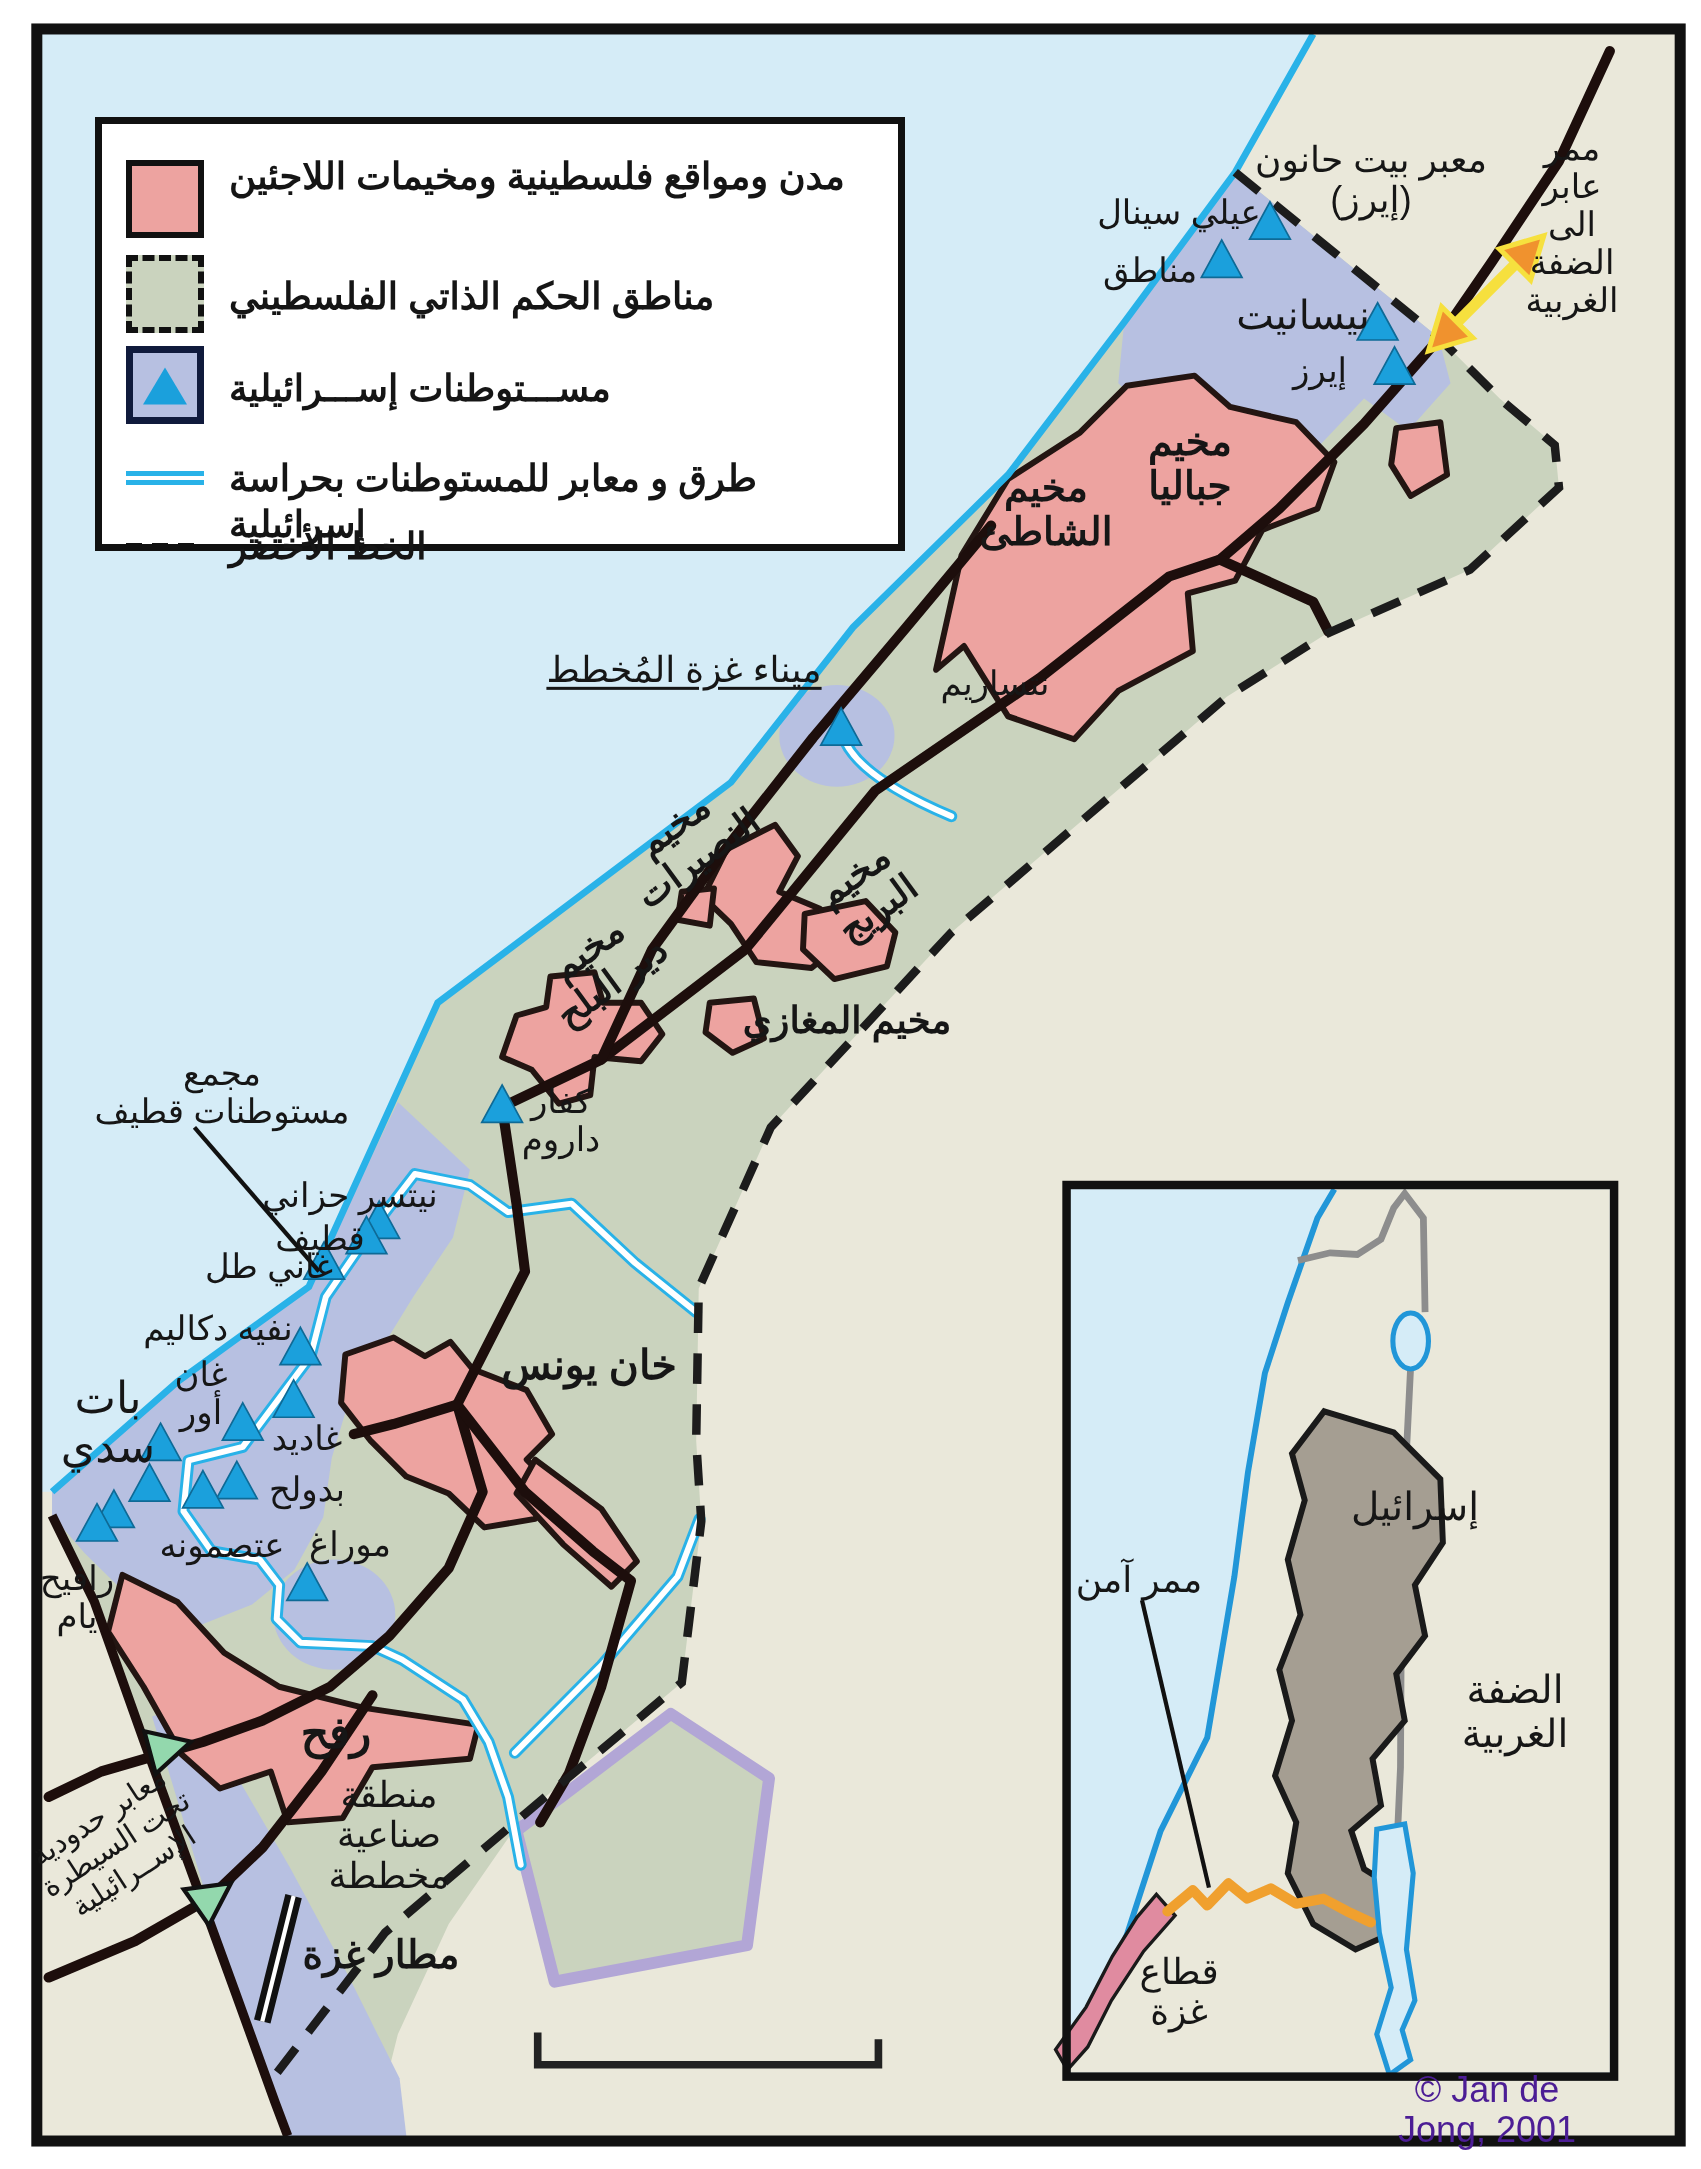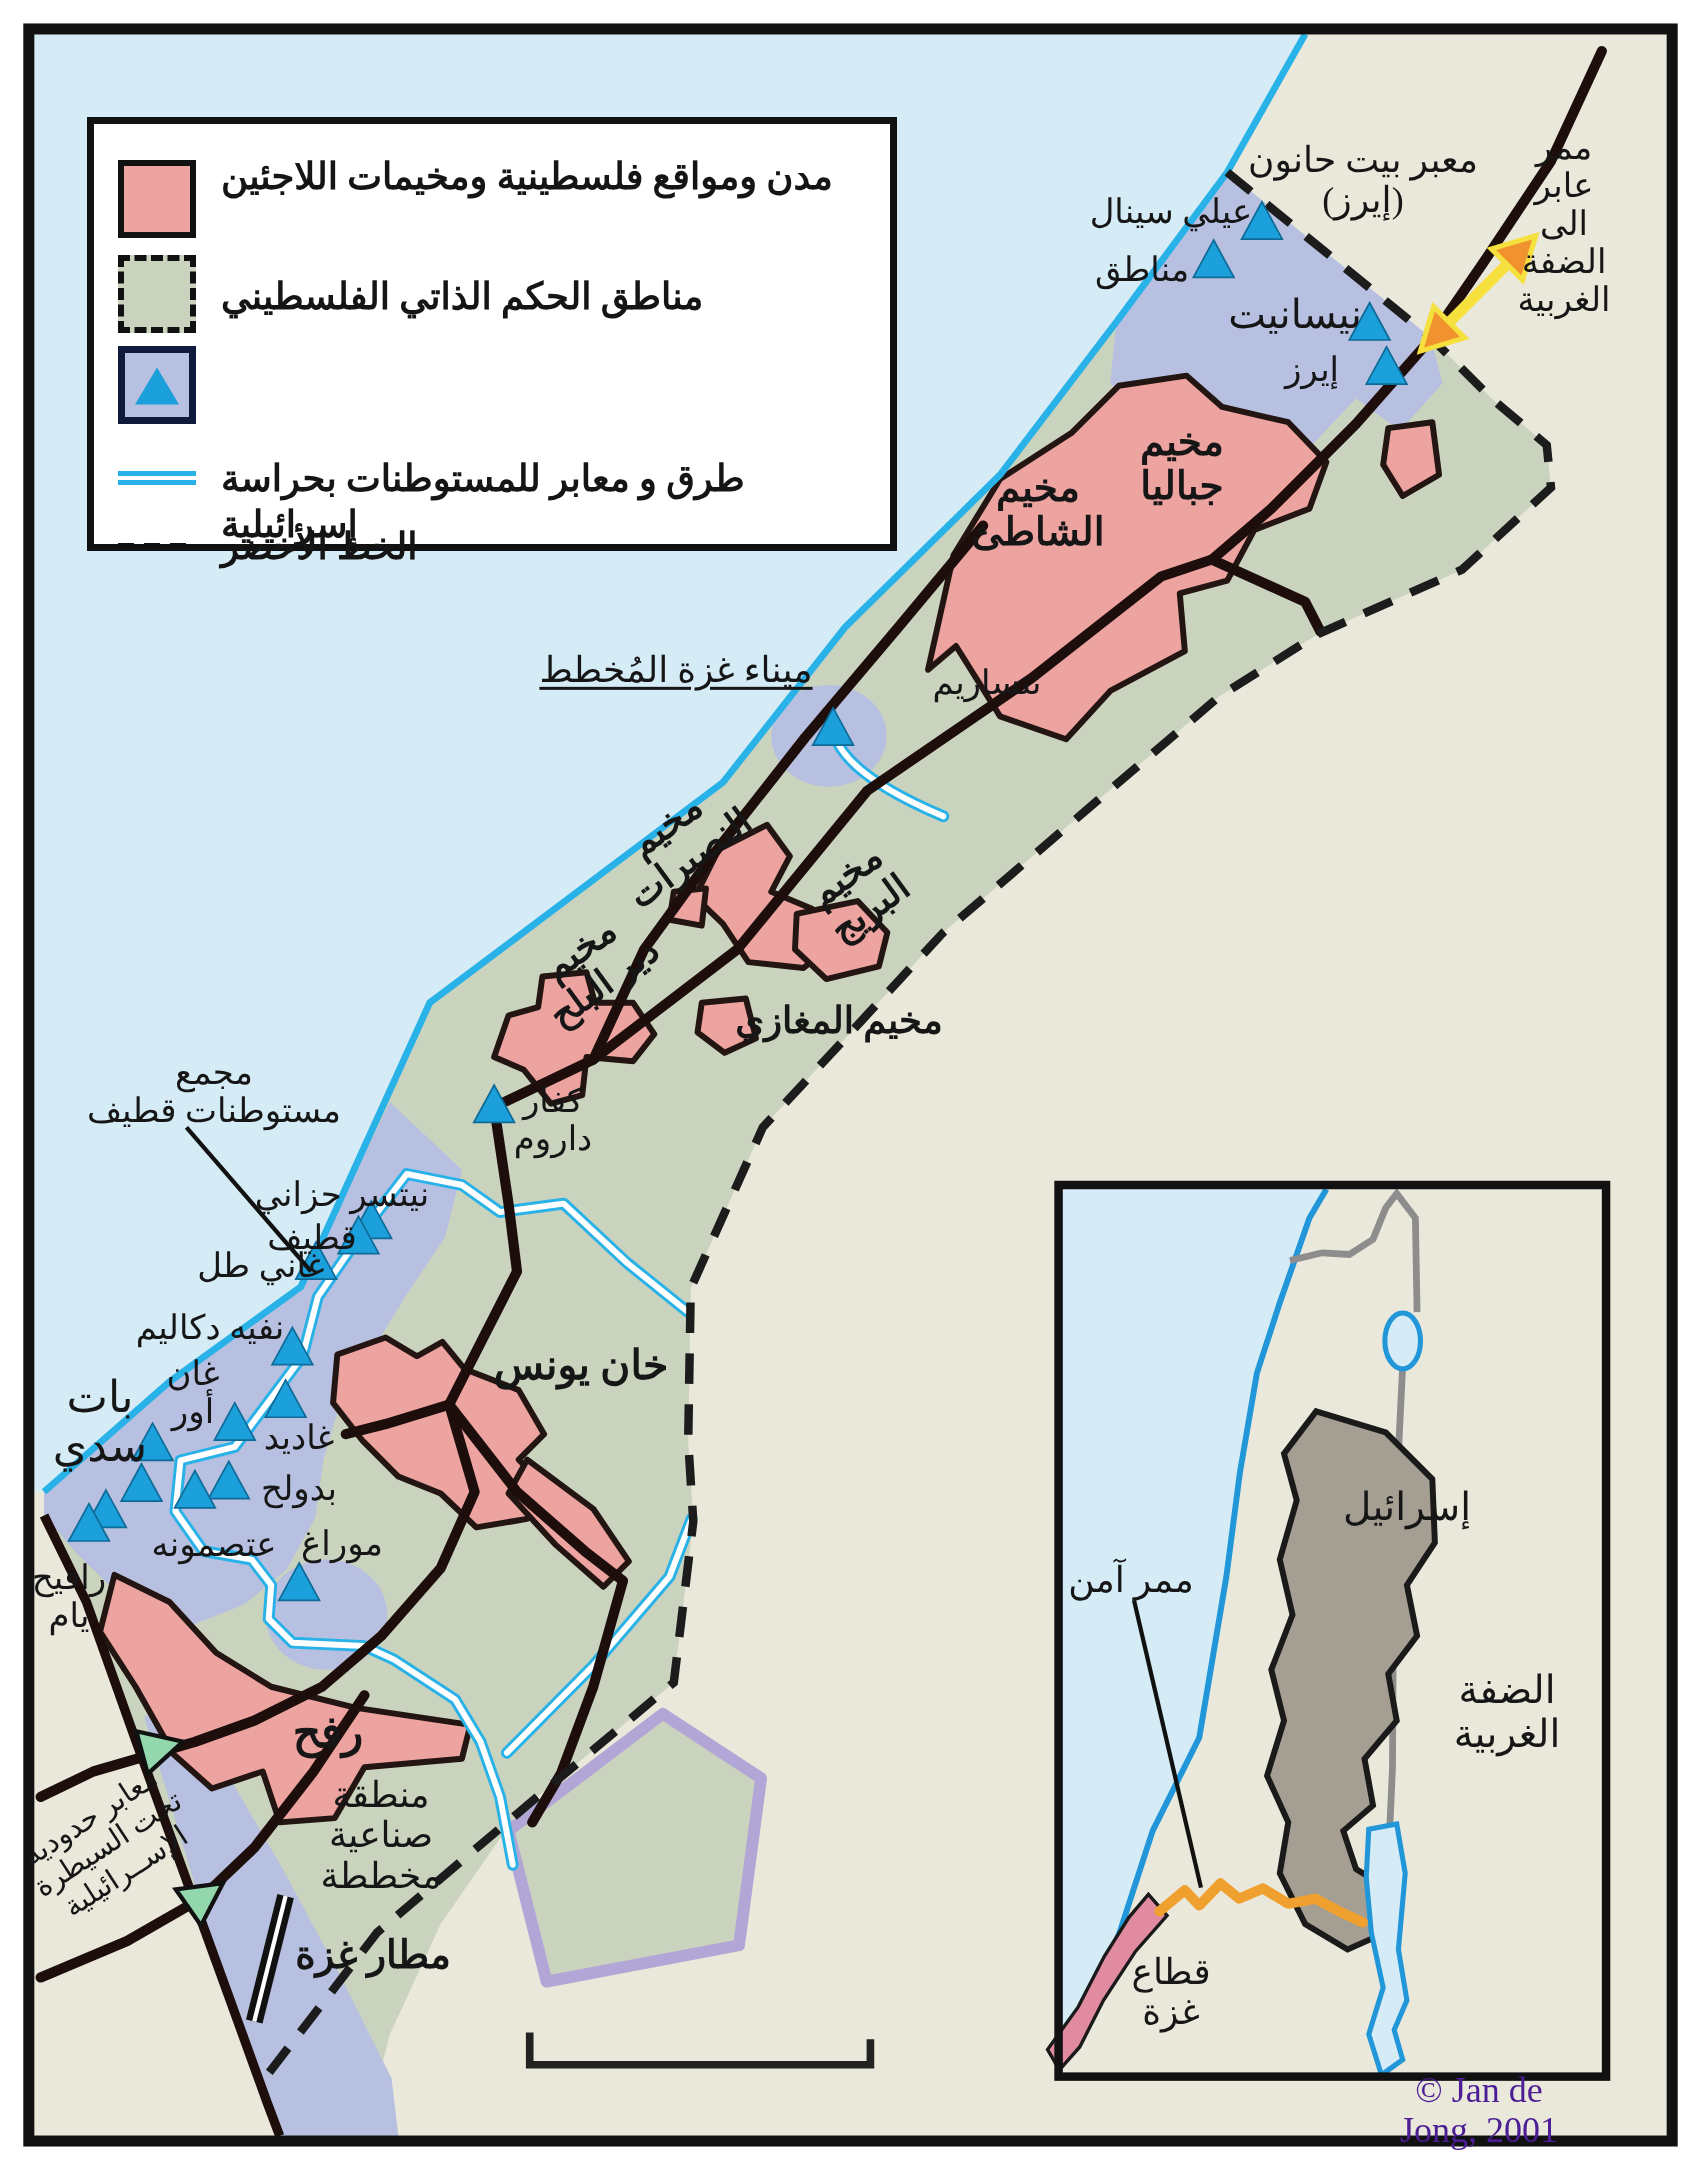--- a/index.html
+++ b/index.html
@@ -1,17 +1,17 @@
 <!DOCTYPE html>
 <html lang="ar" style="font-size:13.6px"><head>
 <meta charset="utf-8">
 <style>
   html,body{margin:0;padding:0;background:#ffffff;}
   #page{position:relative;width:1692px;height:2170px;background:#ffffff;overflow:hidden;
-        font-family:Liberation Serif, serif;}
+        font-family:Liberation Sans, sans-serif;margin-left:8px;}
   #map-svg{position:absolute;left:0;top:0;}
   #labels-layer{position:absolute;left:0;top:0;width:1701px;height:2170px;pointer-events:none;}
   .map-label{position:absolute;white-space:pre-line;text-align:center;direction:rtl;
              color:#161616;line-height:1.12;transform:translate(-50%,-50%);}
   .map-label.bold{font-weight:700;}
   .map-label.underline{text-decoration:underline;text-underline-offset:5.1px;}
   .map-label.latin{direction:ltr;}
   
   #legend{position:absolute;left:87px;top:117px;width:810px;height:434px;background:#ffffff;
           border:7.6px solid #111;box-sizing:border-box;}
@@ -156,20 +156,21 @@
           <div class="sw-box sw-green"></div>
         </div>
     <div class="leg-text" style="top:18.6px;">مناطق الحكم الذاتي الفلسطيني</div>
   </div>
   <div class="leg-row" style="top:222px;height:85px;">
     <div class="leg-swatch" style="top:0px;">
       <div class="sw-box sw-blue">
             <div class="sw-tri"></div>
           </div>
     </div>
+    <div class="leg-text" style="top:20.3px;">مســـتوطنات إســـرائيلية</div>
   </div>
   <div class="leg-row" style="top:332px;height:59px;">
     <div class="leg-swatch" style="top:15.3px;">
           <div class="sw-lines"></div>
         </div>
     <div class="leg-text" style="top:0px;">طرق و معابر للمستوطنات بحراسة إسرائيلية</div>
   </div>
   <div class="leg-row" style="top:405px;height:51px;">
     <div class="leg-swatch" style="top:13.6px;">
           <div class="sw-dash"></div>

